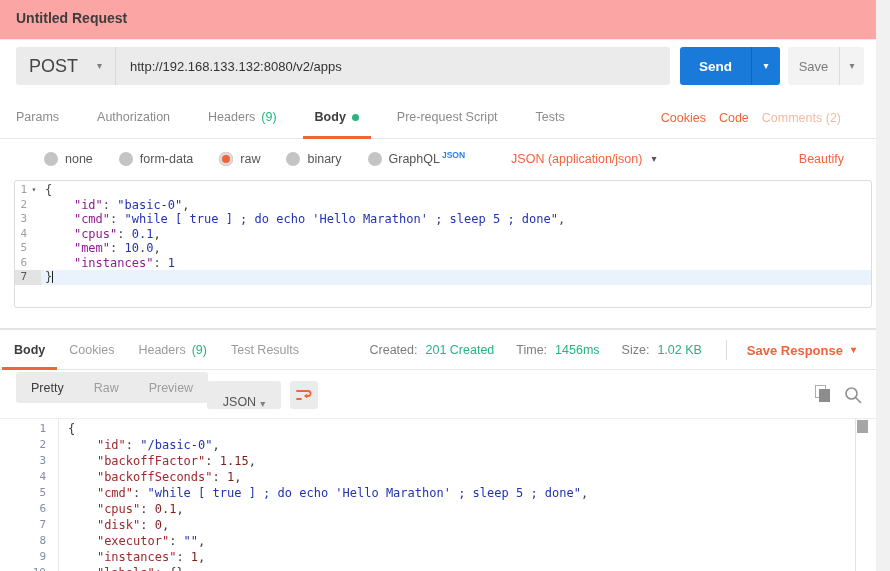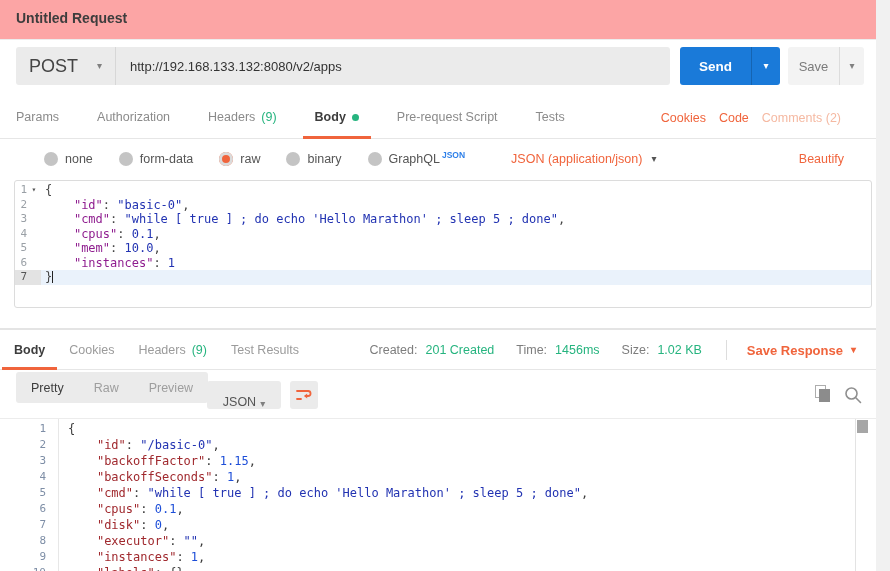--- a/index.html
+++ b/index.html
@@ -118,21 +118,21 @@
   .search-btn { position:absolute; left:843px; top:15px; width:20px; height:20px; cursor:pointer; }
 
   
   .resp-editor { position:absolute; left:0; top:418px; width:876px; height:153px;
                  border-top:1px solid #ececec; overflow:hidden; padding-top:2px; background:#fff; }
   .resp-editor .code-row { height:16px; line-height:16px; }
   .resp-editor .gut { flex:0 0 46px; text-align:right; font-size:11px; color:#7e8ea6; }
   .resp-editor .code { flex:1; padding-left:22px; }
   .resp-editor .tok-key { color:#a0292e; }
   .resp-editor .tok-str { color:#2233b2; }
-  .resp-editor .tok-num { color:#1d4ed8;text-align:right; }
+  .resp-editor .tok-num { color:#7f1d1d;text-align:right; }
   .resp-editor .tok-p   { color:#3a3a3a; }
   .gut-sep { position:absolute; left:58px; top:419px; width:1px; height:152px; background:#e7e7e7; }
 
   
   .resp-scroll-line { position:absolute; left:855px; top:419px; width:1px; height:152px; background:#e3e3e3; }
   .resp-scroll-thumb { position:absolute; left:857px; top:420px; width:11px; height:13px; background:#a6a6a6; cursor:pointer; }
   .main-scroll { position:absolute; left:876px; top:0; width:14px; height:571px; background:#f1f1f1; }
 </style>
 </head>
 <body>

